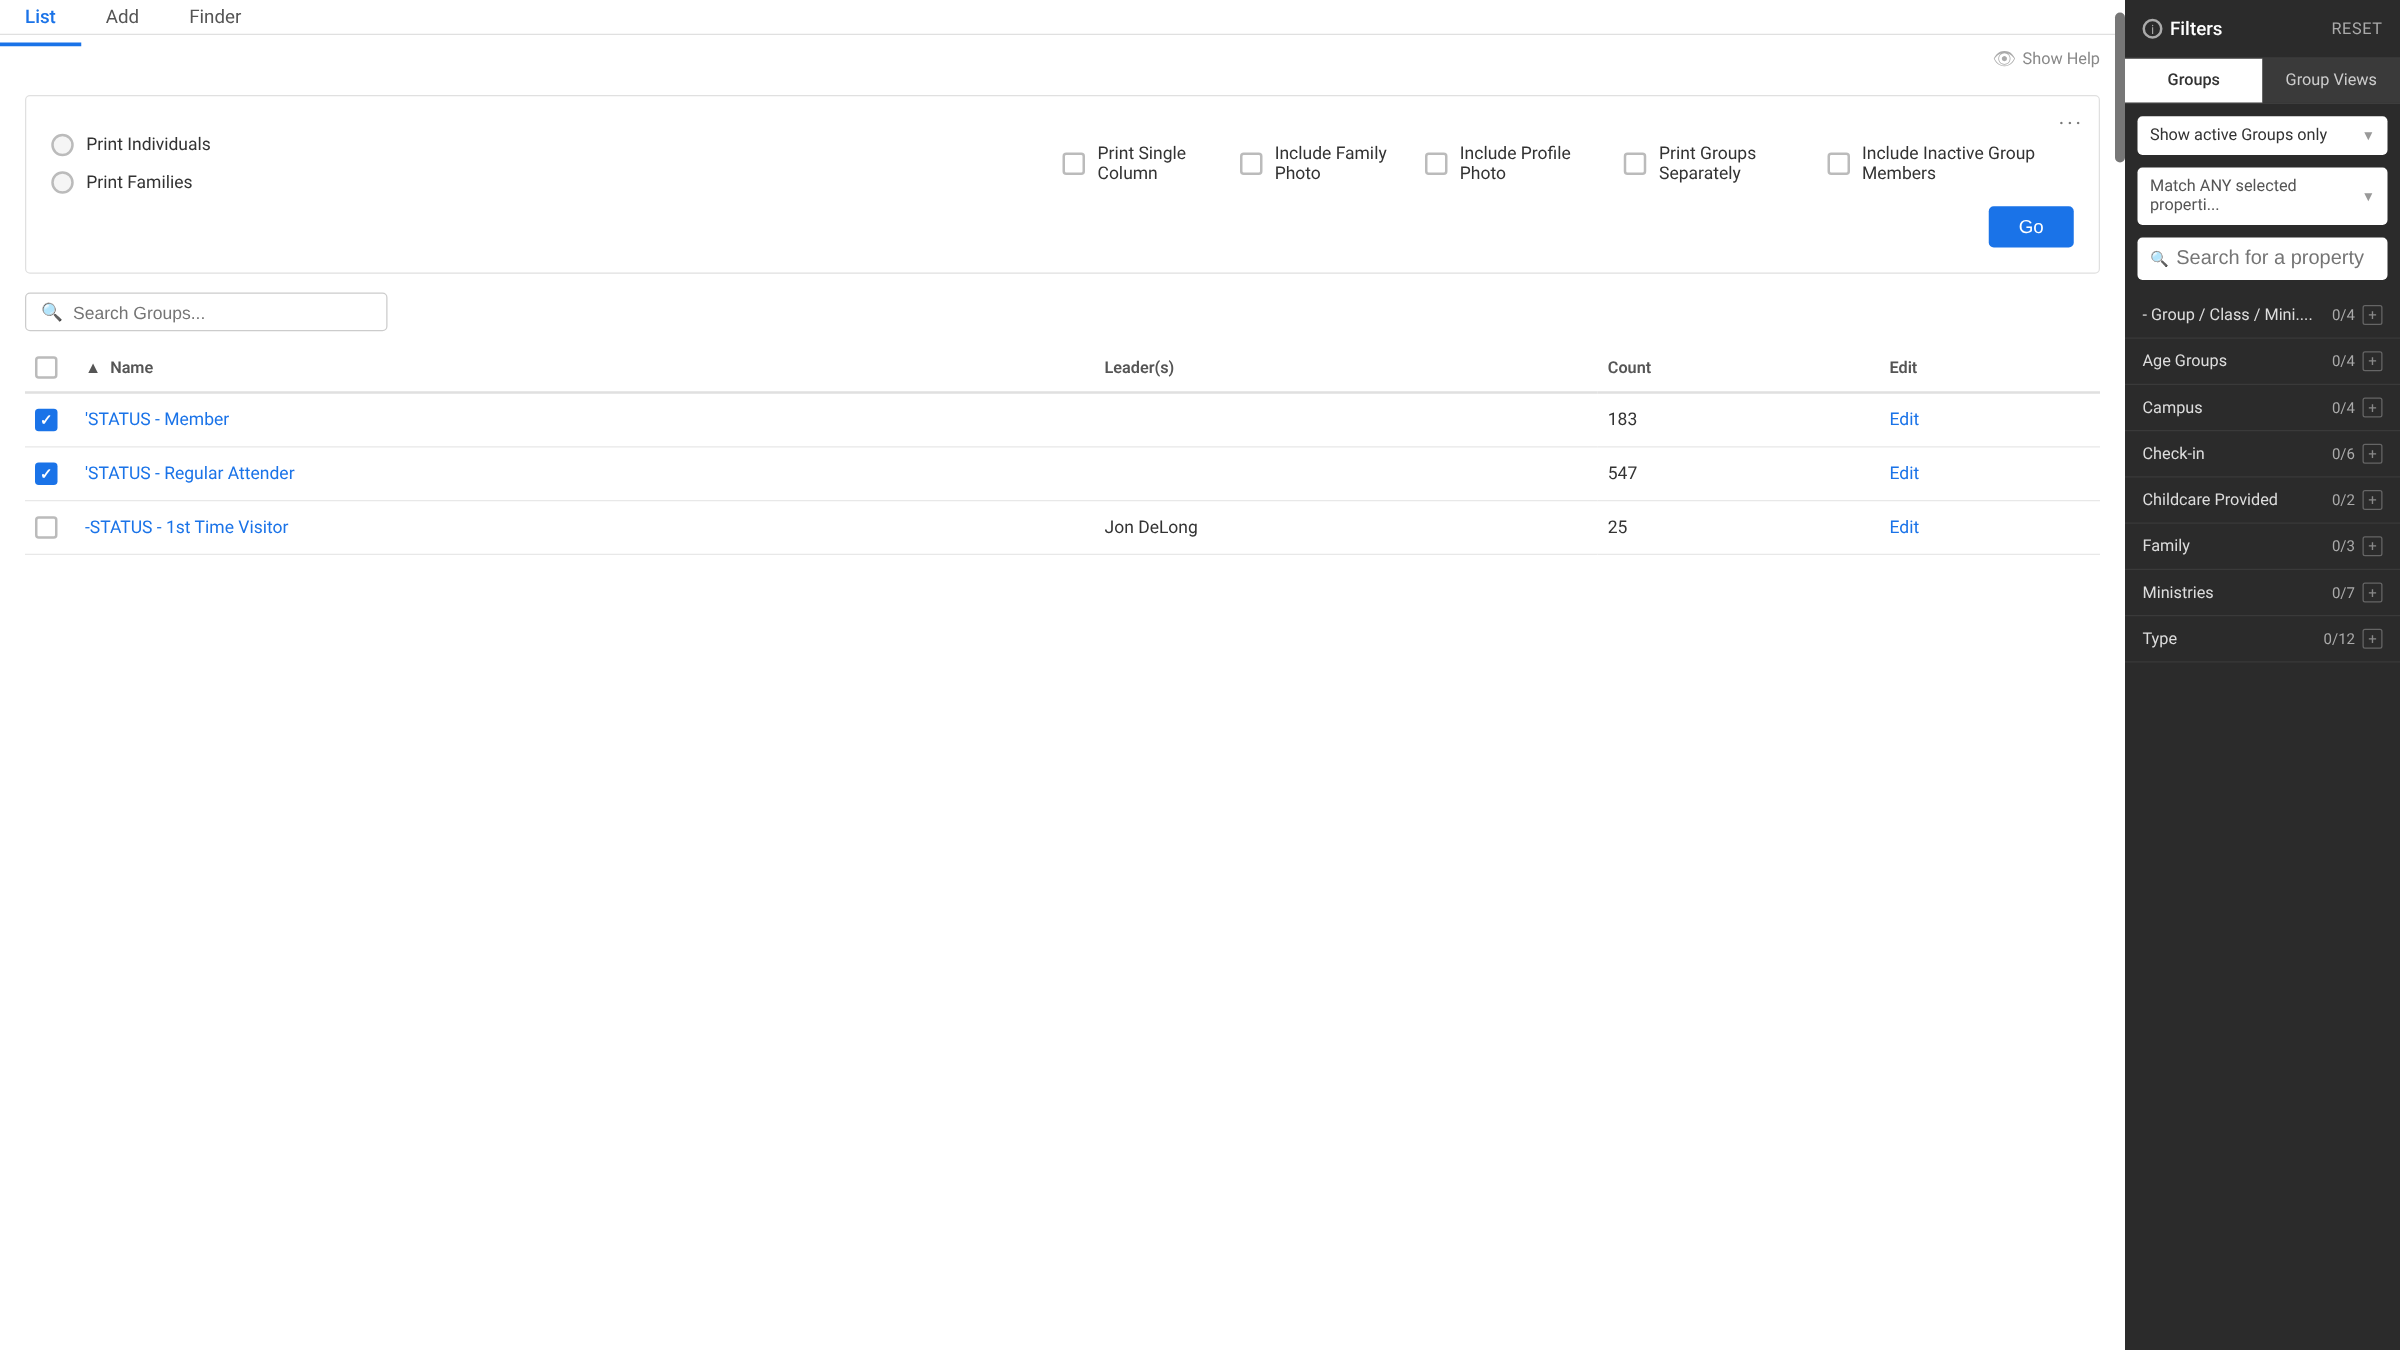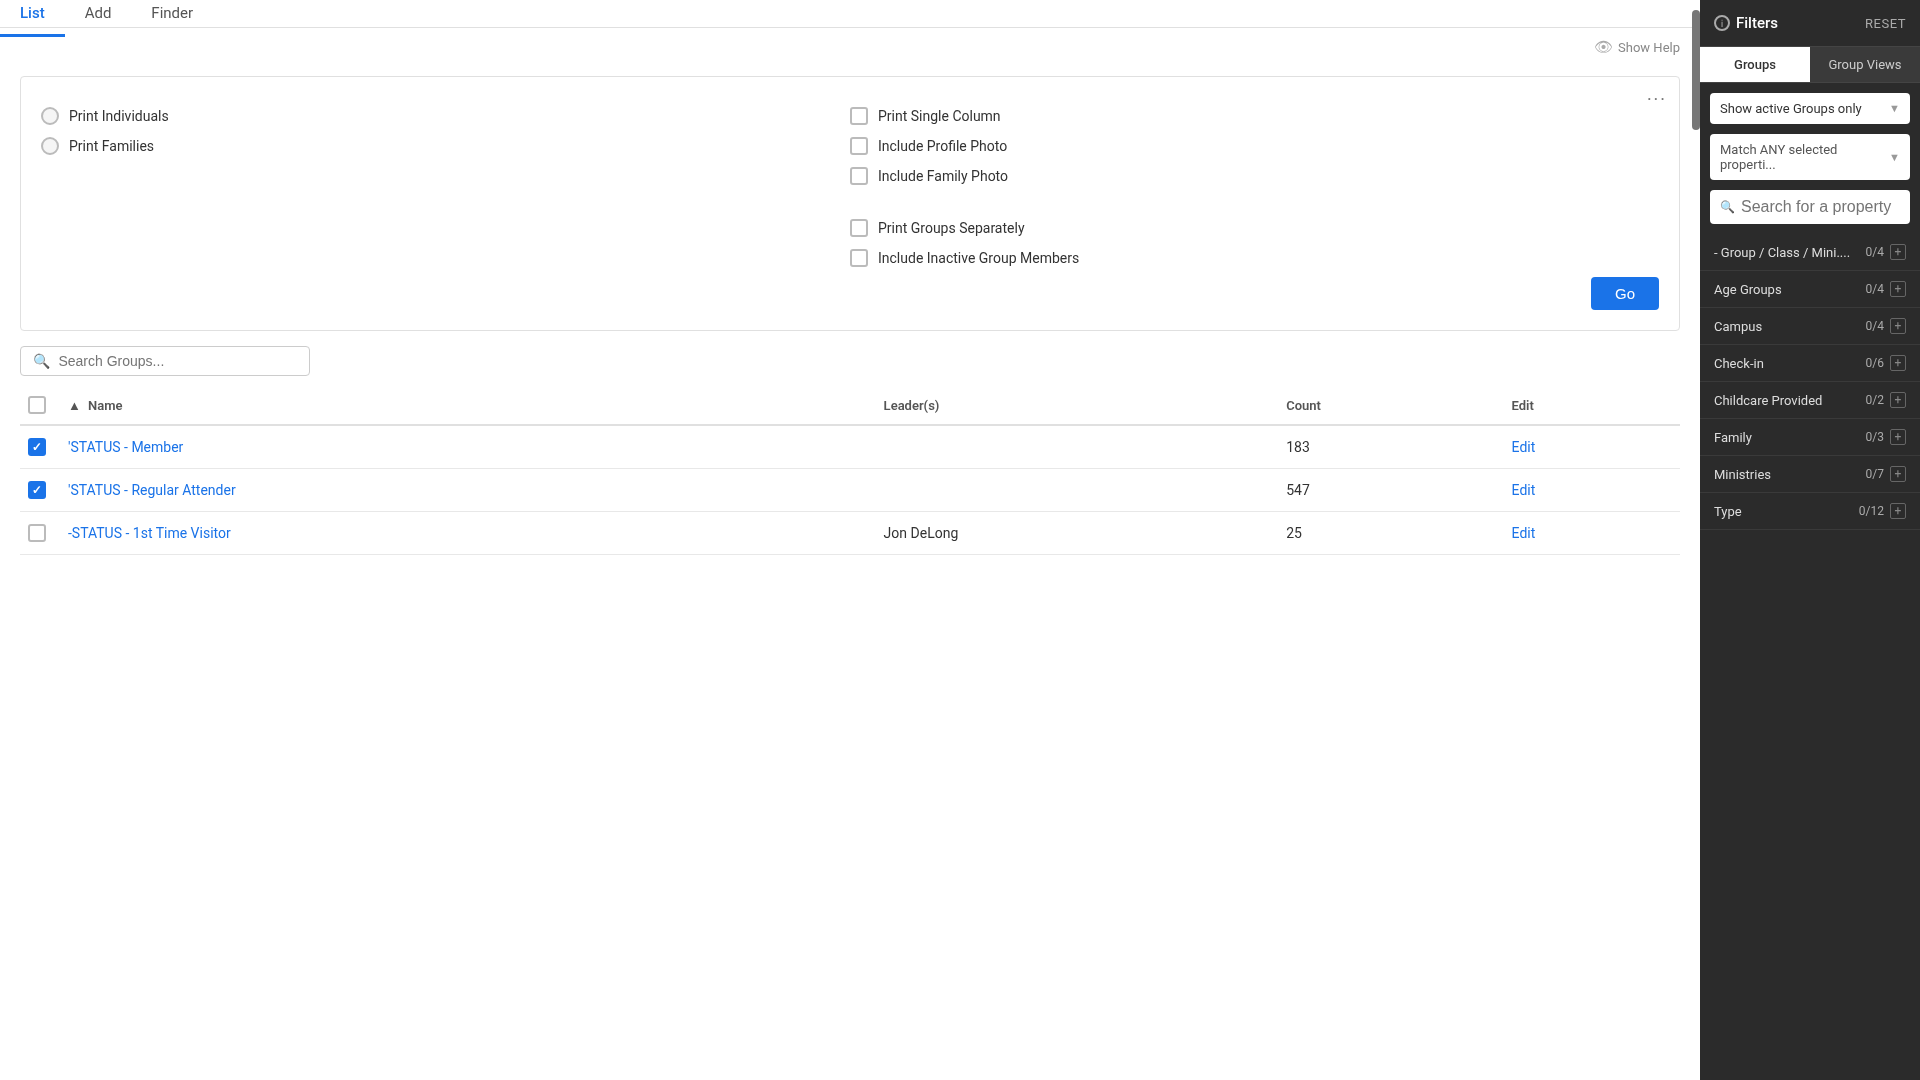--- a/index.html
+++ b/index.html
@@ -92,21 +92,21 @@
       flex: 1;
       display: flex;
       flex-direction: column;
       gap: 12px;
       padding-top: 10px;
     }
 
     .print-right {
       flex: 1;
       display: flex;
-      flex-direction: column;
+      flex-direction: row;
       gap: 12px;
       padding-top: 10px;
     }
 
     .radio-item, .checkbox-item {
       display: flex;
       align-items: center;
       gap: 10px;
       cursor: pointer;
     }
@@ -451,25 +451,25 @@
           </div>
         </div>
 
         <div class="print-right">
           <div class="checkbox-item">
             <div class="checkbox-square"></div>
             <span>Print Single Column</span>
           </div>
           <div class="checkbox-item">
             <div class="checkbox-square"></div>
-            <span>Include Profile Photo</span>
+            <span>Include Family Photo</span>
           </div>
           <div class="checkbox-item">
             <div class="checkbox-square"></div>
-            <span>Include Family Photo</span>
+            <span>Include Profile Photo</span>
           </div>
 
           <div style="height: 10px;"></div>
 
           <div class="checkbox-item">
             <div class="checkbox-square"></div>
             <span>Print Groups Separately</span>
           </div>
           <div class="checkbox-item">
             <div class="checkbox-square"></div>

